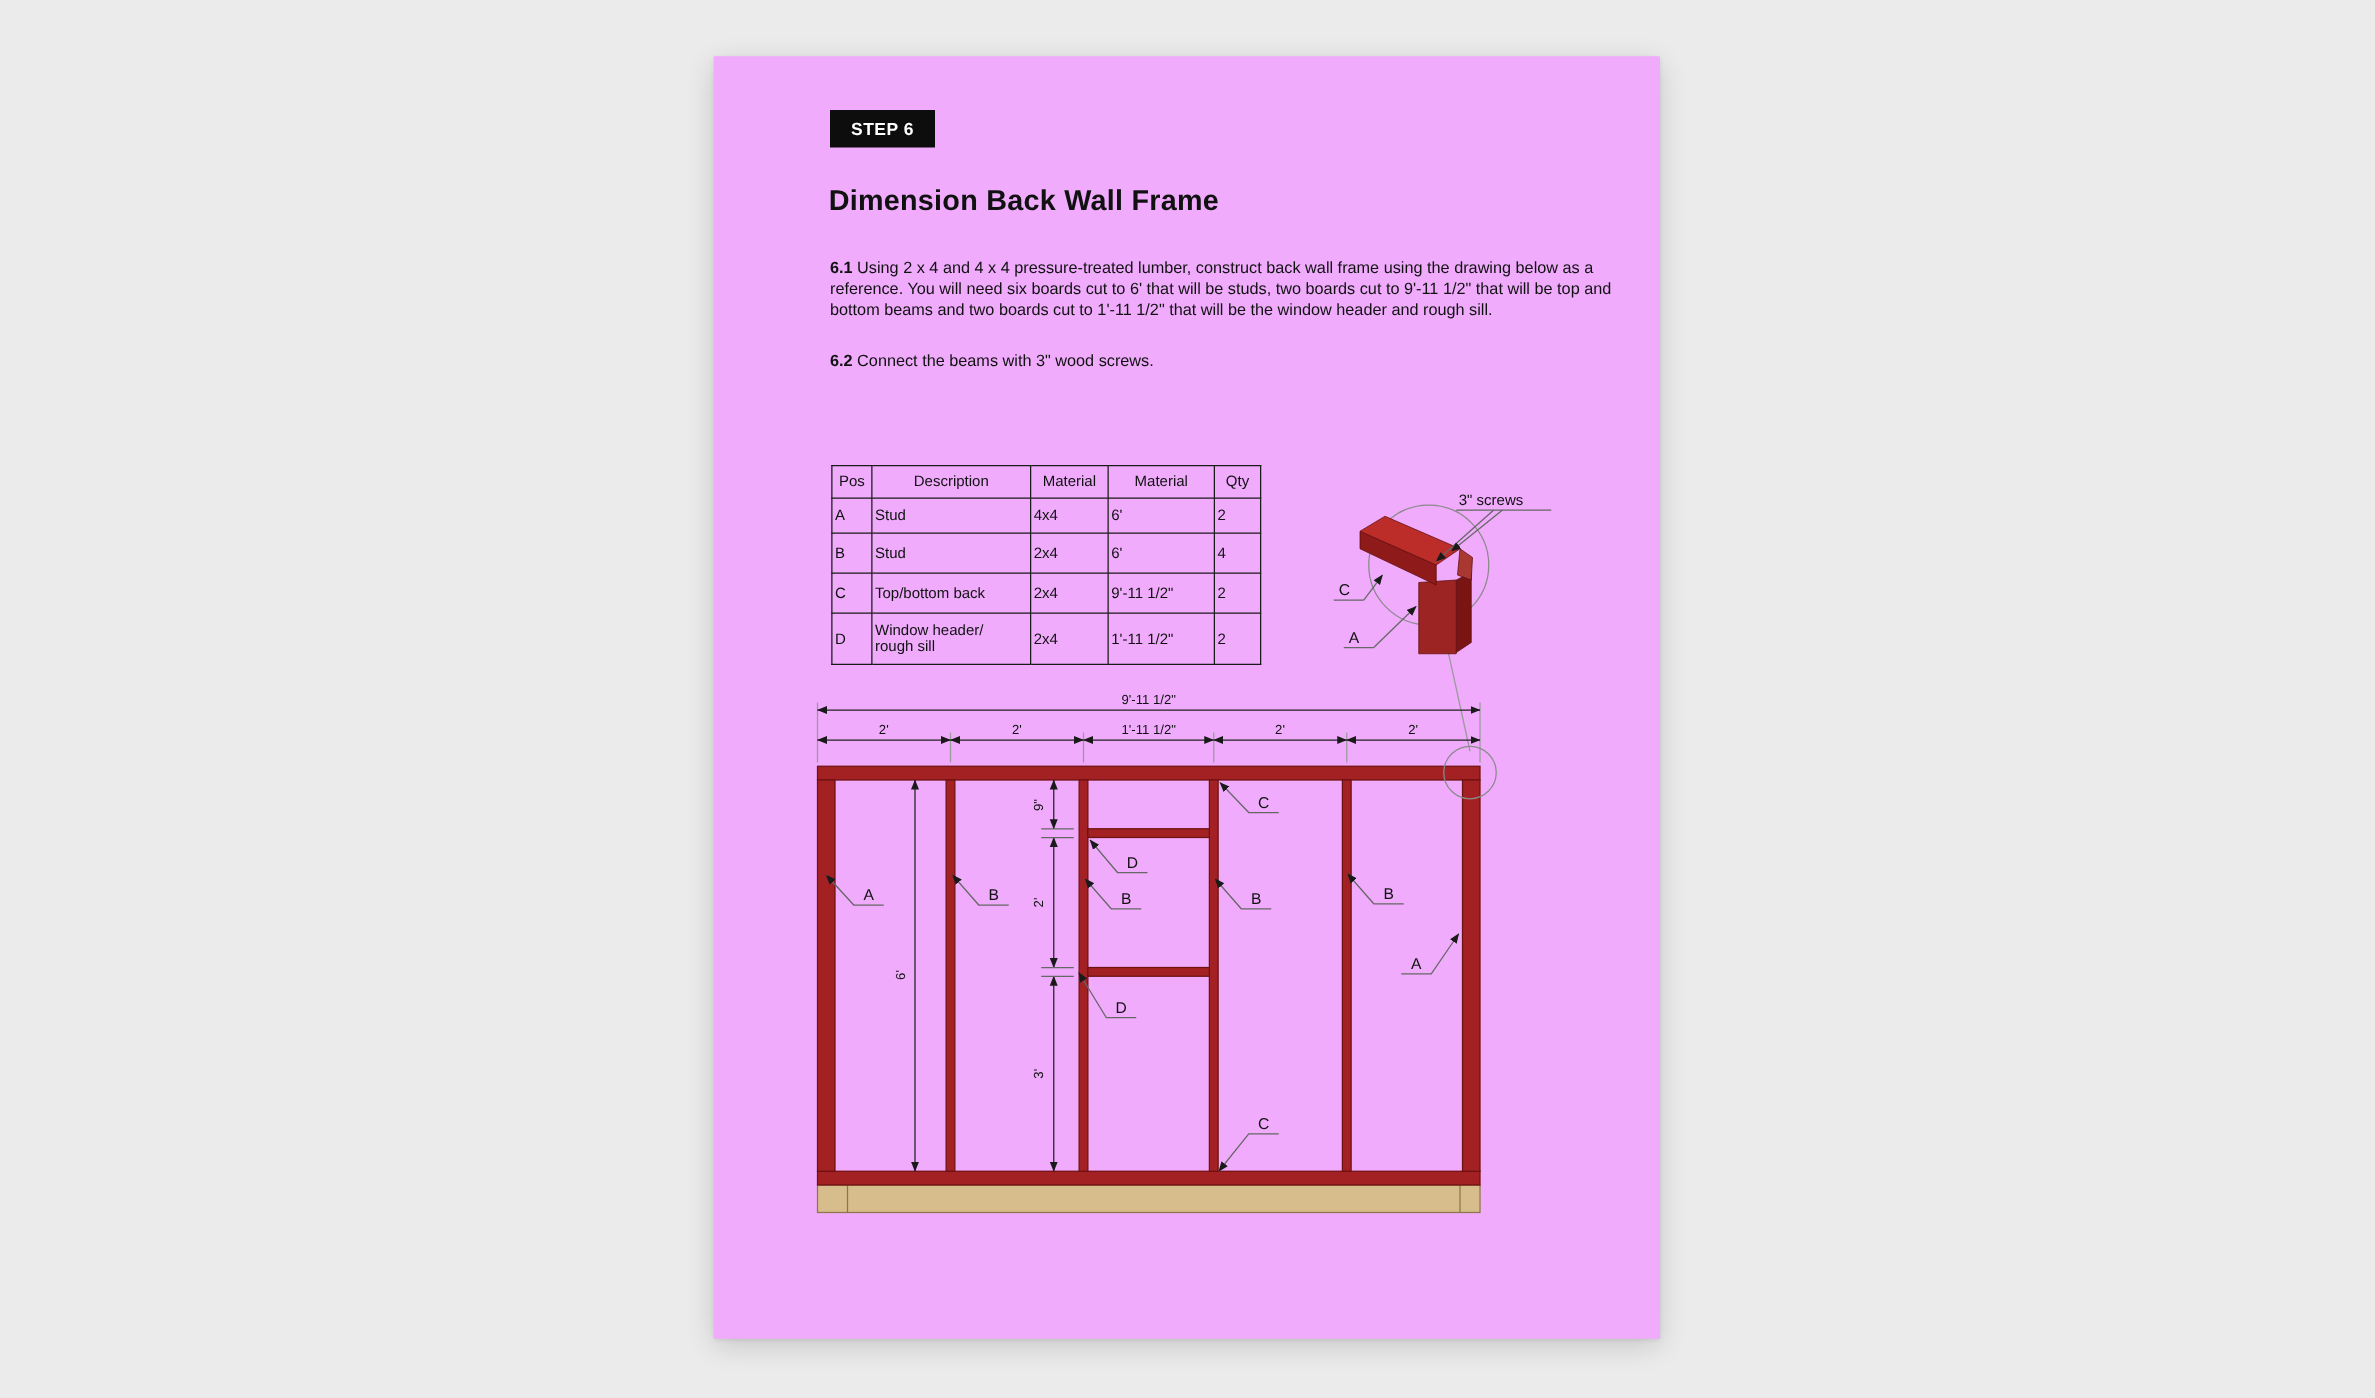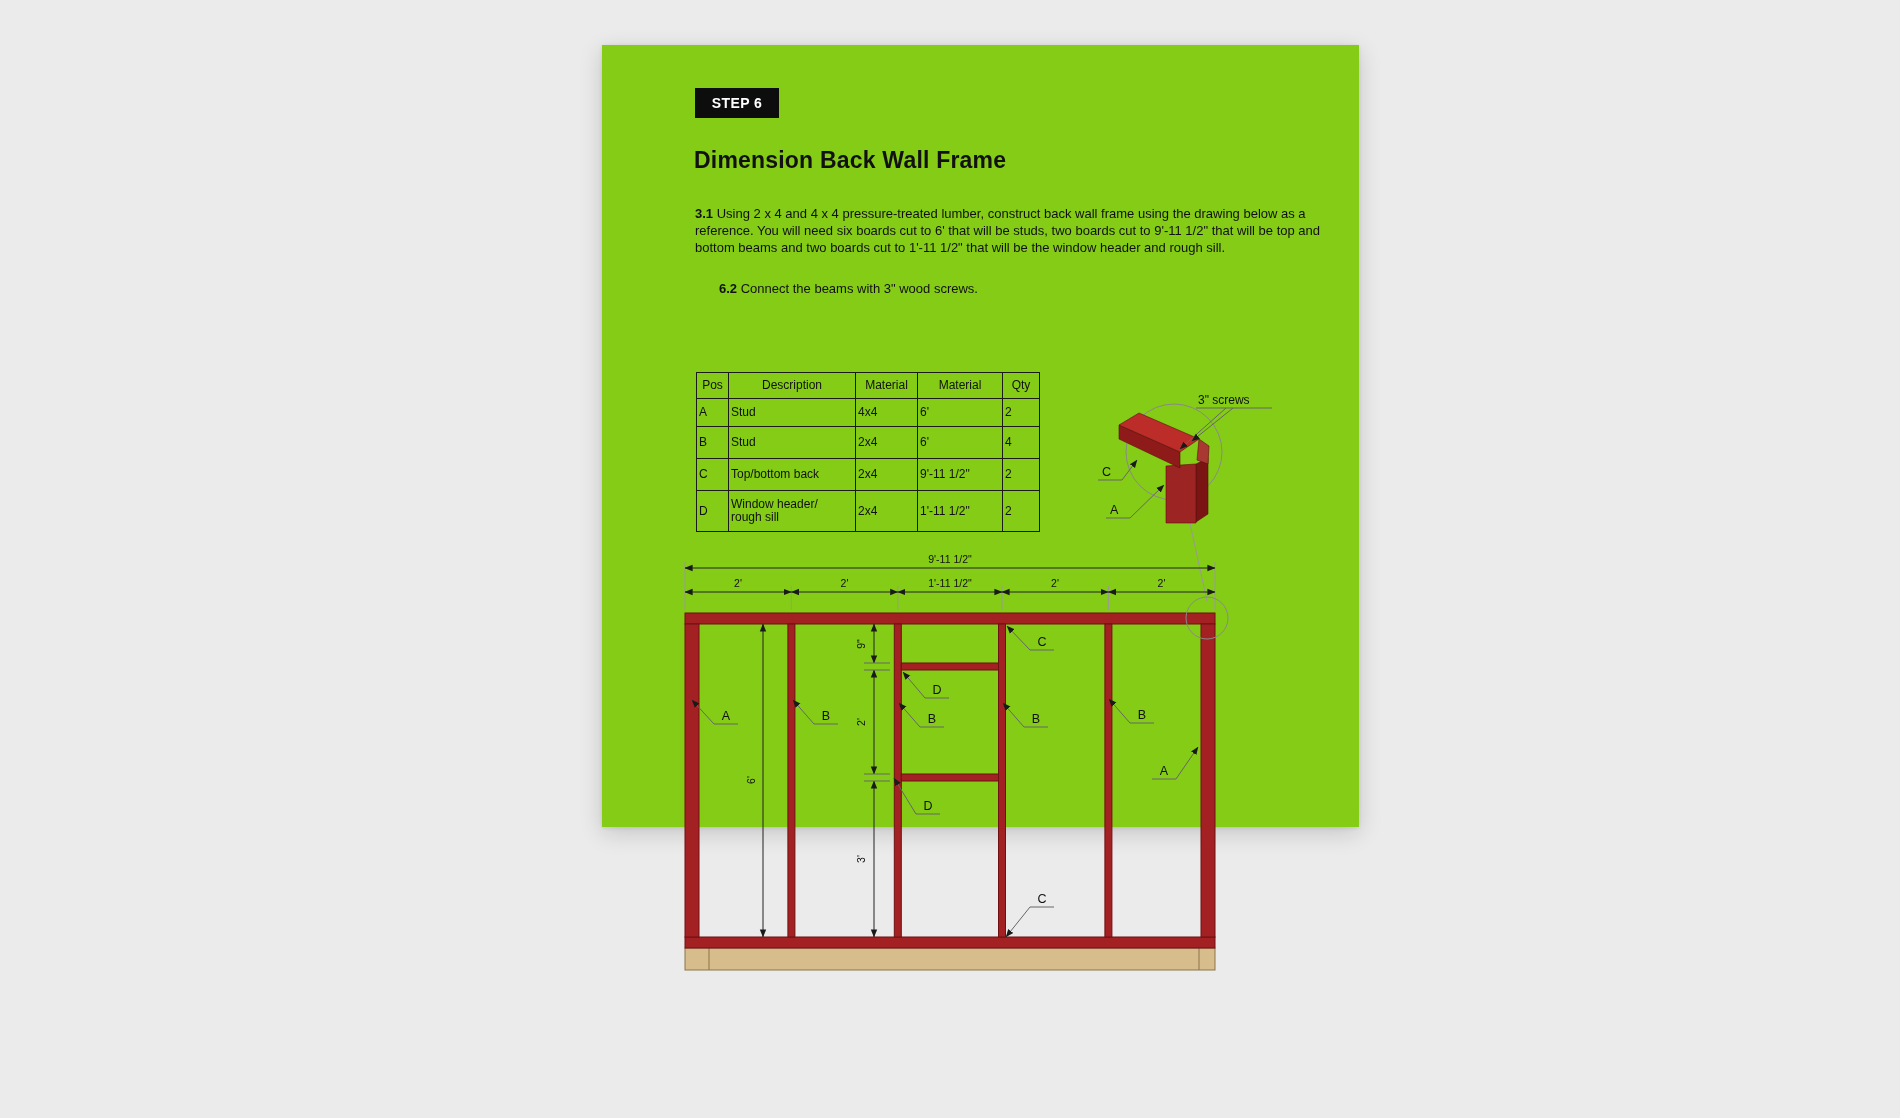--- a/index.html
+++ b/index.html
@@ -3,37 +3,37 @@
 <meta charset="utf-8">
 <style>
   html,body{margin:0;padding:0;}
   body{
     width:1900px;height:1118px;position:relative;overflow:hidden;
     background:#ebebeb;
     font-family:"Liberation Sans", sans-serif;
     -webkit-font-smoothing:antialiased;
   }
   .page{
-    position:absolute;left:602px;top:45px;width:757px;height:782px;
-    background:#84cc16;
+    position:absolute;left:571px;top:45px;width:757px;height:1026px;
+    background:#f0abfc;
     box-shadow:0 6px 22px rgba(0,0,0,.16), 0 1px 4px rgba(0,0,0,.10);
   }
   .step-badge{
     position:absolute;left:93px;top:43px;width:84px;height:30px;
     background:#0d0d0d;color:#fff;font-weight:bold;font-size:14px;
     letter-spacing:.4px;text-align:center;line-height:30px;
   }
   .page-title{
     position:absolute;left:92px;top:102px;
     font-size:23px;font-weight:bold;color:#111;letter-spacing:.2px;
   }
   .instr{position:absolute;left:93px;width:628px;font-size:13px;line-height:17px;color:#111;}
   .instr b{font-weight:bold;}
   .i1{top:147px;}
-  .i2{top:222px;margin-left:24px;}
+  .i2{top:222px;}
   .i3{top:255px;}
 
   table.parts{
     position:absolute;left:94px;top:327px;border-collapse:collapse;
     font-size:12px;color:#111;table-layout:fixed;
   }
   table.parts td,table.parts th{
     border:1px solid #1a1a1a;vertical-align:middle;
     padding:1px 2px;font-weight:normal;white-space:pre-line;line-height:13px;
   }
@@ -53,21 +53,21 @@
 </style>
 </head>
 <body>
 
 <div class="page">
 
   <div class="step-badge">STEP 6</div>
 
   <div class="page-title">Dimension Back Wall Frame</div>
 
-  <p class="instr i1"><b>3.1</b><span> Using 2 x 4 and 4 x 4 pressure-treated lumber, construct back wall frame using the drawing below as a reference. You will need six boards cut to 6' that will be studs, two boards cut to 9'-11 1/2" that will be top and bottom beams and two boards cut to 1'-11 1/2" that will be the window header and rough sill.</span></p>
+  <p class="instr i1"><b>6.1</b><span> Using 2 x 4 and 4 x 4 pressure-treated lumber, construct back wall frame using the drawing below as a reference. You will need six boards cut to 6' that will be studs, two boards cut to 9'-11 1/2" that will be top and bottom beams and two boards cut to 1'-11 1/2" that will be the window header and rough sill.</span></p>
   <p class="instr i2"><b>6.2</b><span> Connect the beams with 3" wood screws.</span></p>
 
   <table class="parts">
     <colgroup>
         <col class="c0">
         <col class="c1">
         <col class="c2">
         <col class="c3">
         <col class="c4">
       </colgroup>

